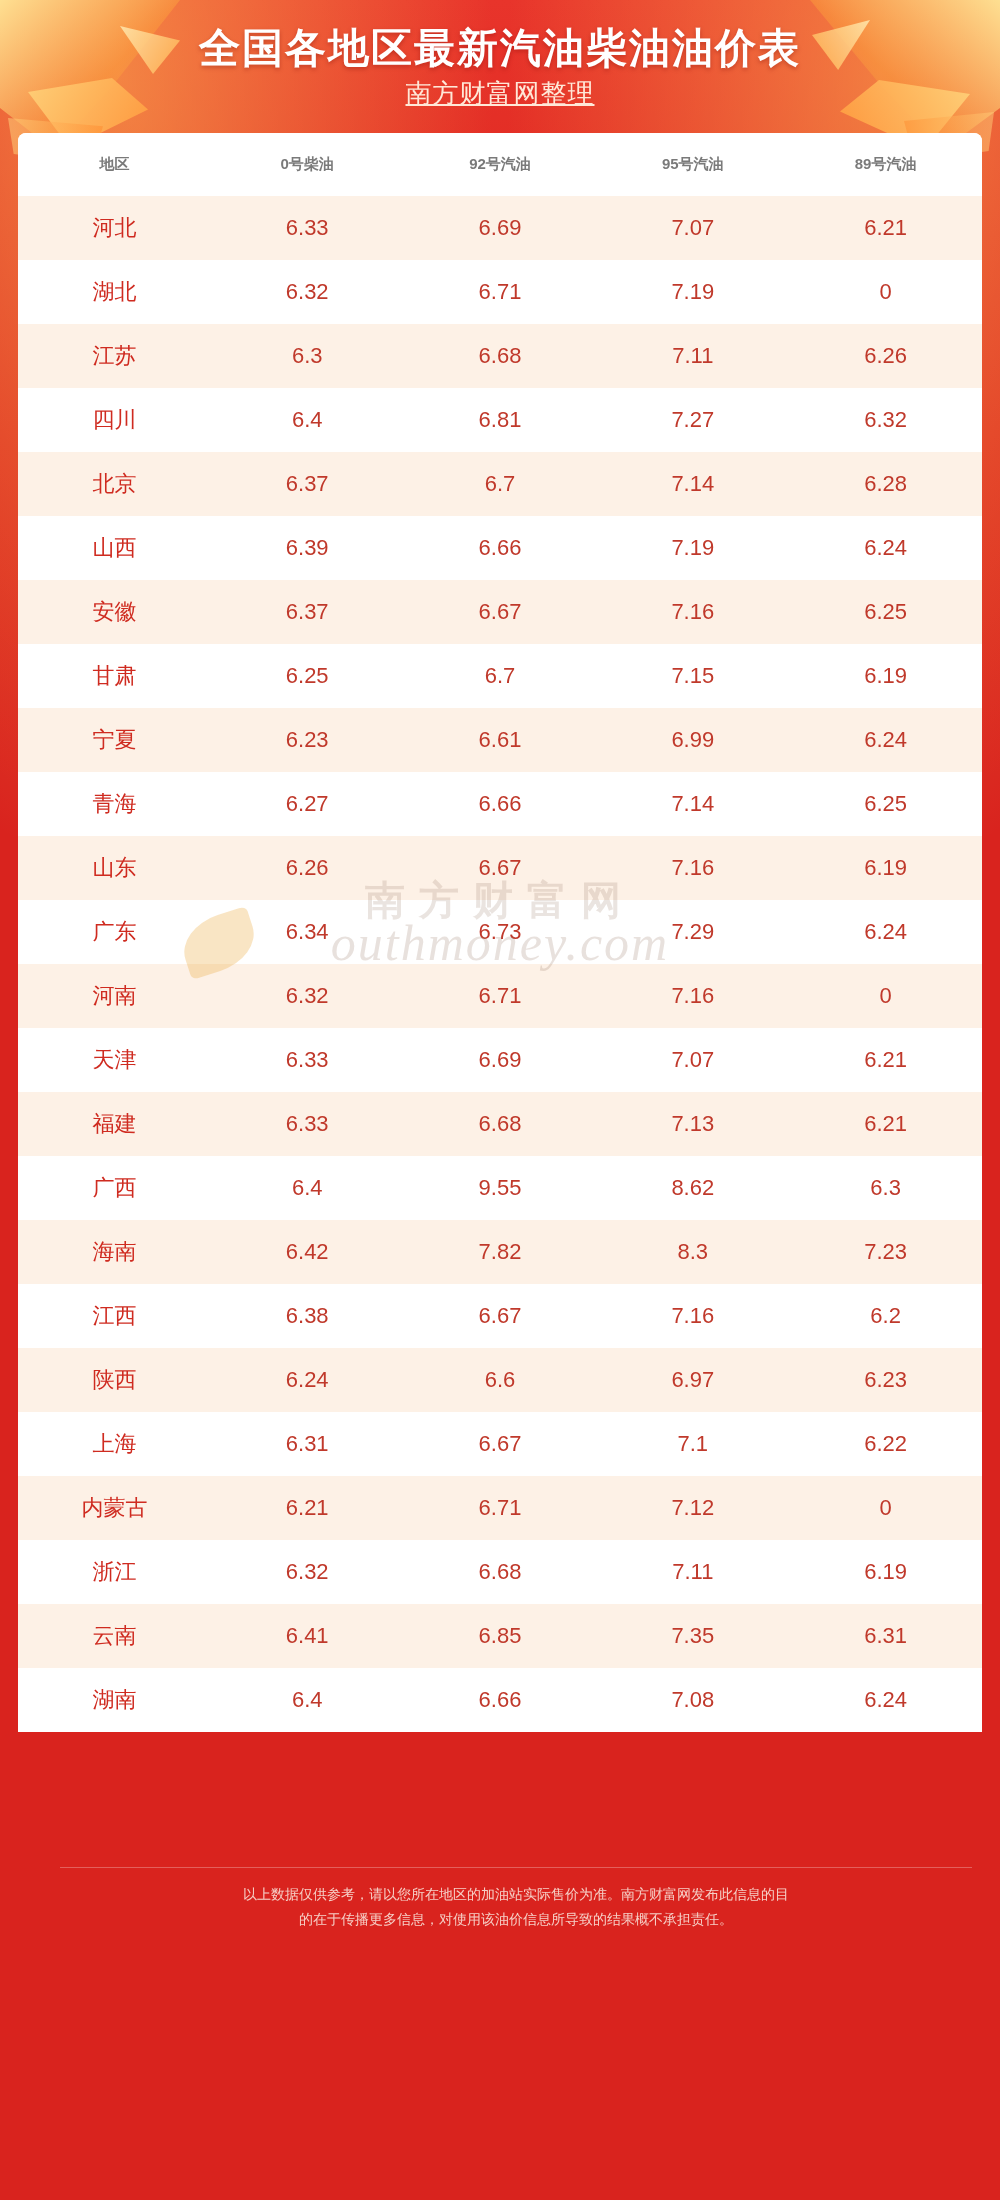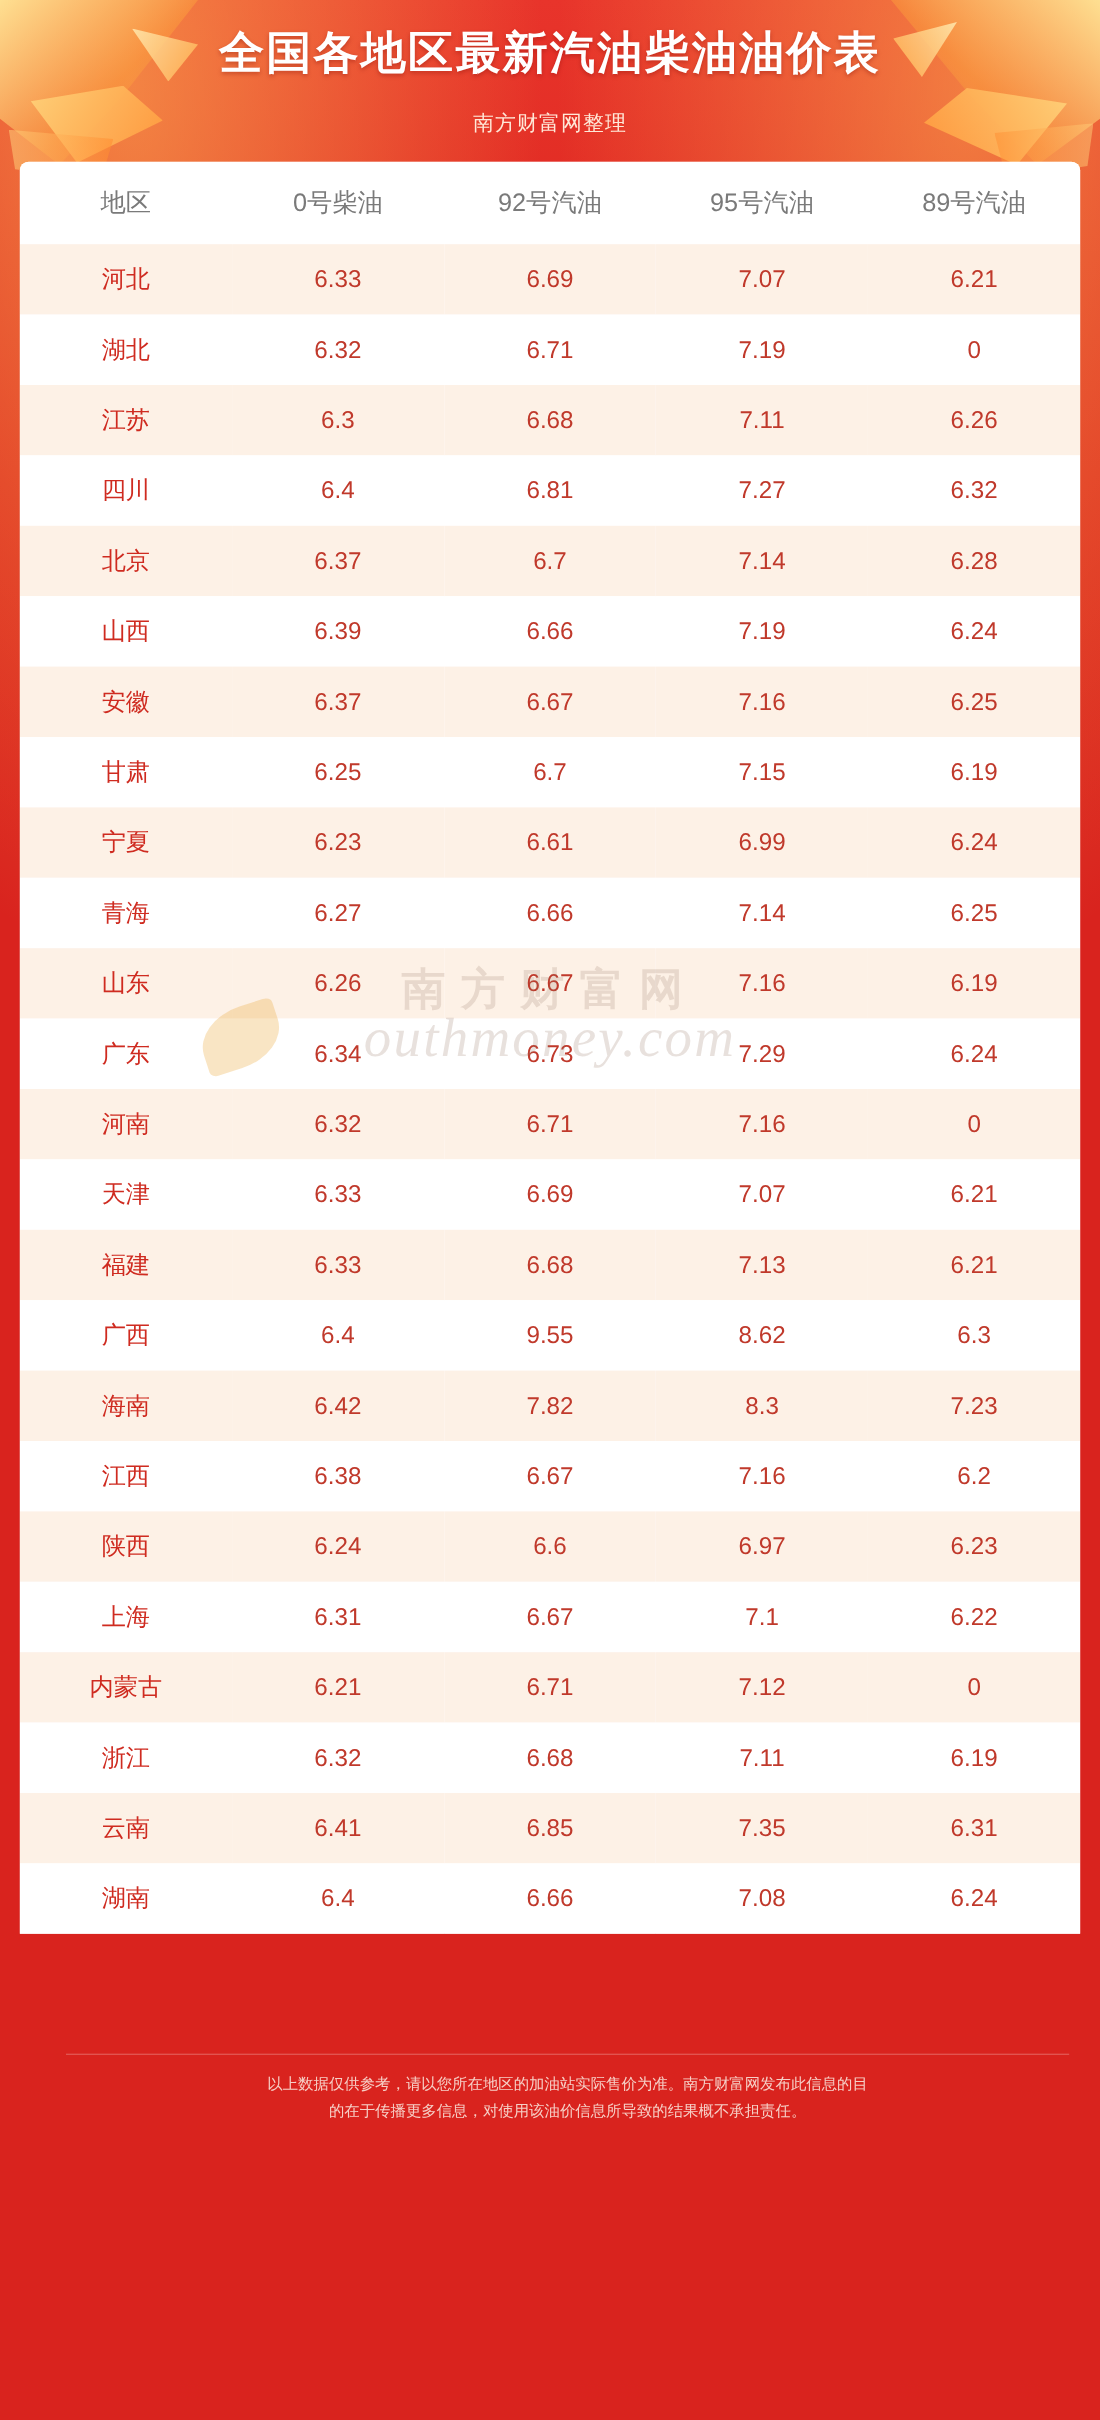--- a/index.html
+++ b/index.html
@@ -63,42 +63,43 @@
   }
   .title {
     color: #ffffff;
     font-size: 41px;
     font-weight: bold;
     letter-spacing: 2px;
     line-height: 1.3;
     text-shadow: 0 2px 4px rgba(120,10,0,0.35);
   }
   .subtitle {
-    margin-top: 24px;
+    margin-top: 1px;
     color: #ffe8d8;
-    font-size: 19px;
+    font-size: 26px;
     letter-spacing: 1px;
+    text-decoration: underline;
   }
 
   .card {
     position: relative;
     z-index: 4;
     margin: 22px 18px 0 18px;
     background: #ffffff;
     border-radius: 8px 8px 0 0;
     overflow: hidden;
   }
   table {
     width: 100%;
     border-collapse: collapse;
     table-layout: fixed;
   }
   th {
-    font-size: 23px;
-    font-weight: normal;
+    font-size: 15px;
+    font-weight: bold;
     color: #7a7a7a;
     padding: 22px 0;
     background: #ffffff;
     text-align: center;
   }
   td {
     font-size: 22px;
     color: #c0392b;
     padding: 17px 0;
     text-align: center;

